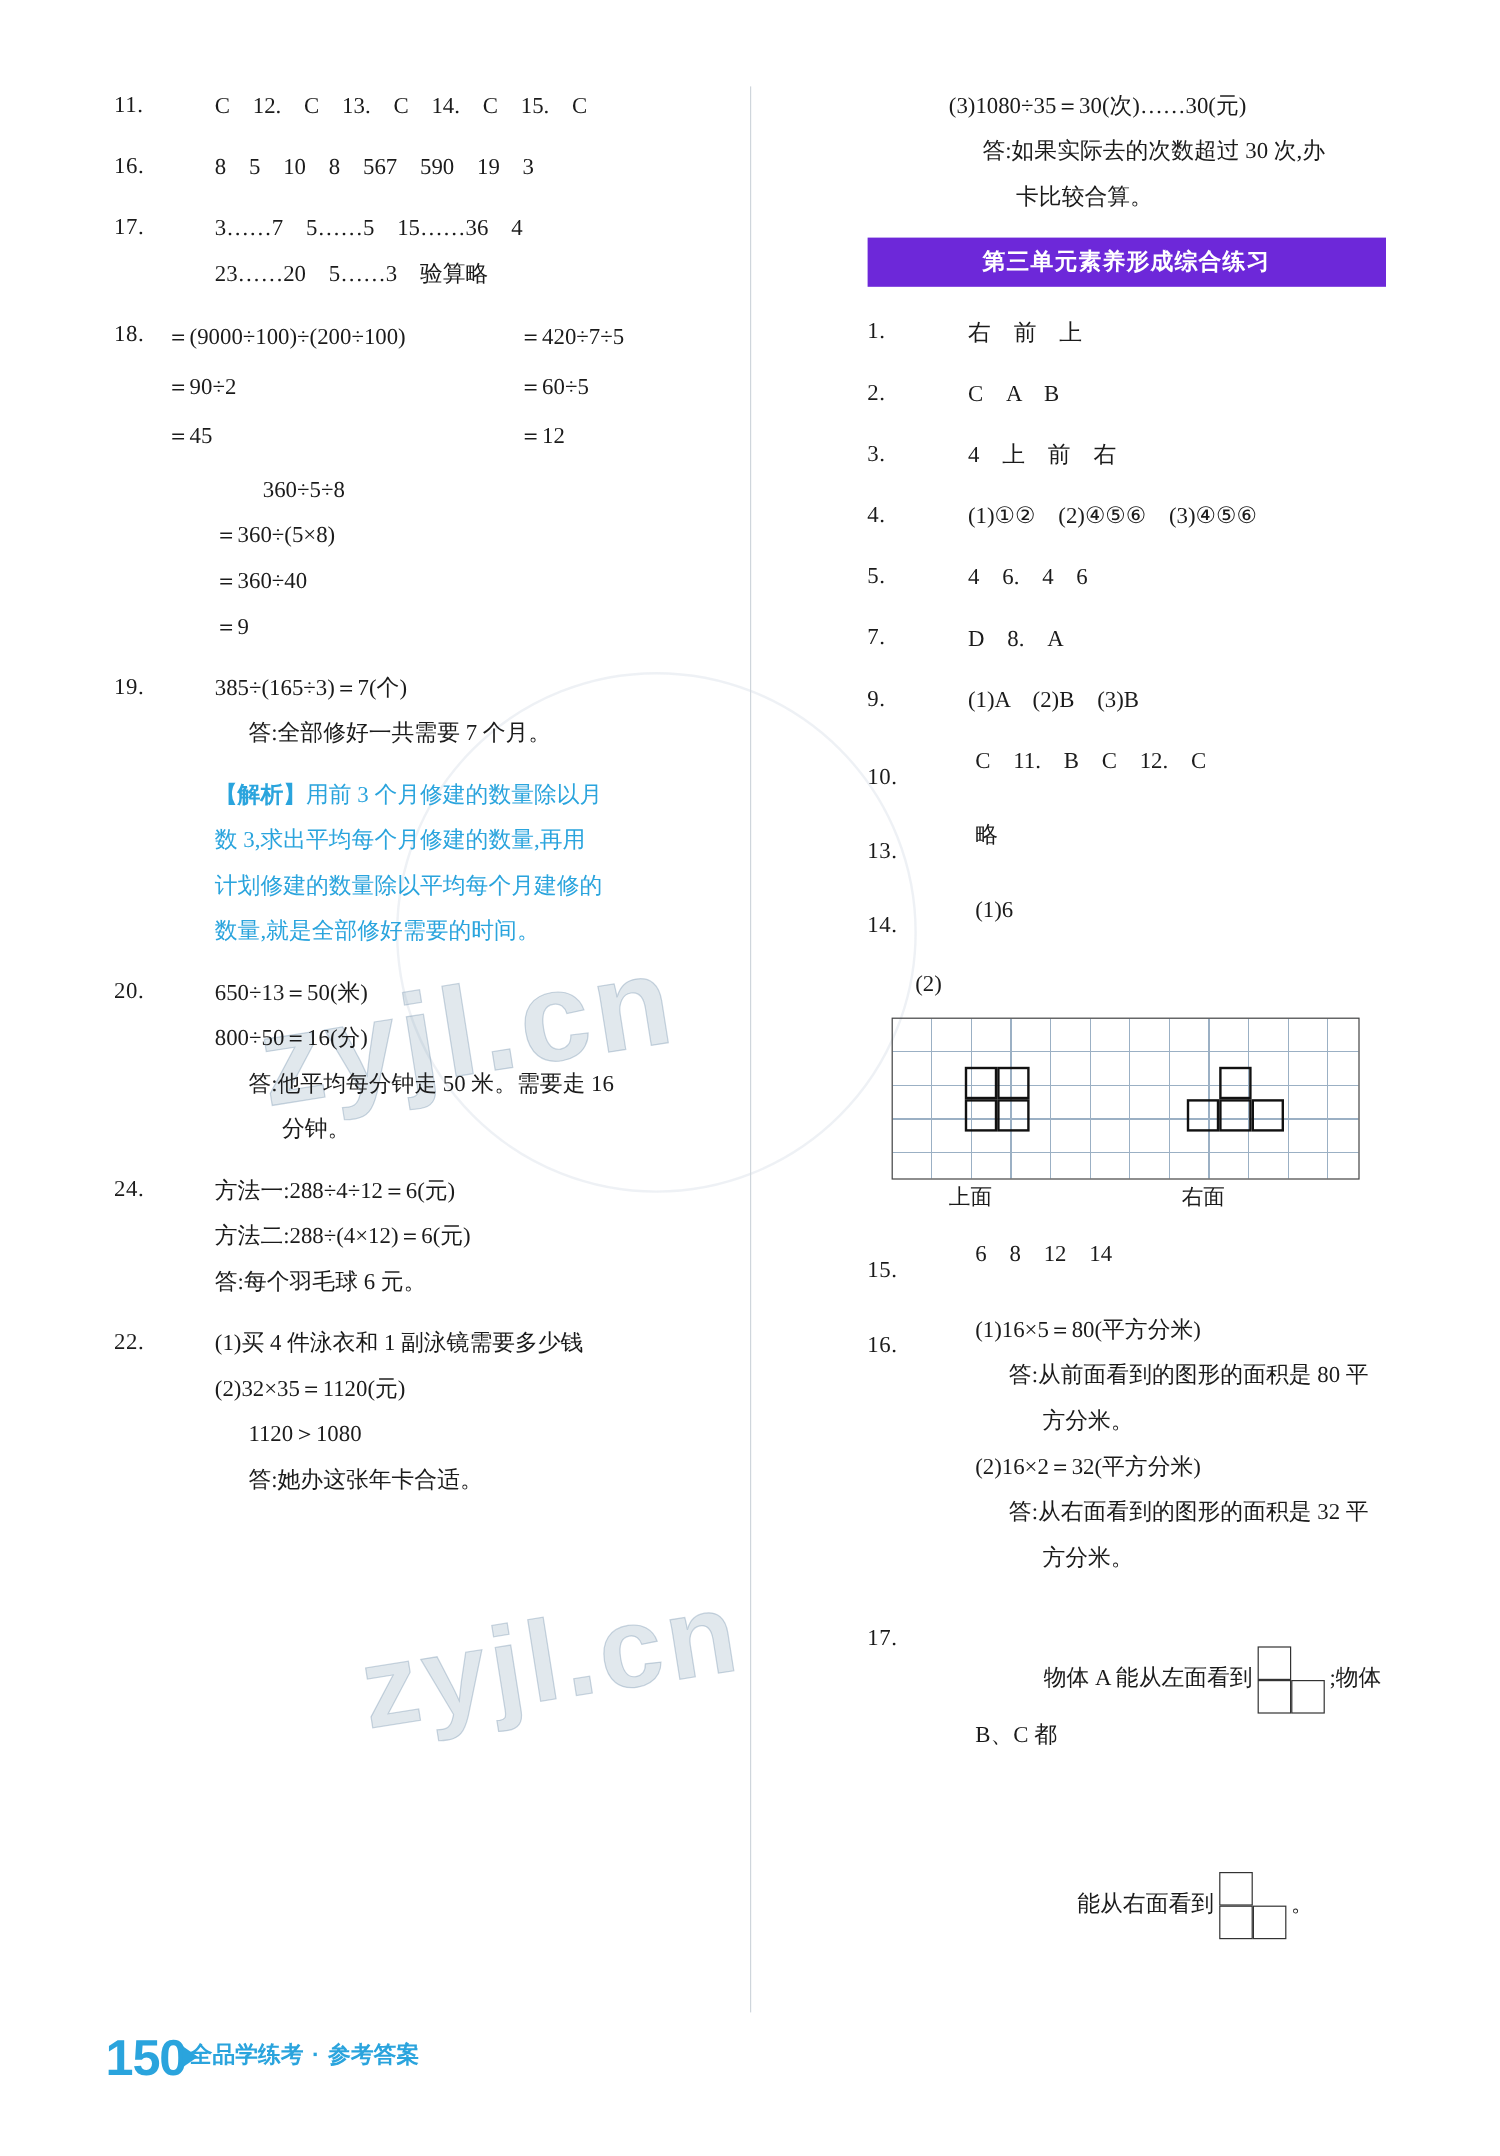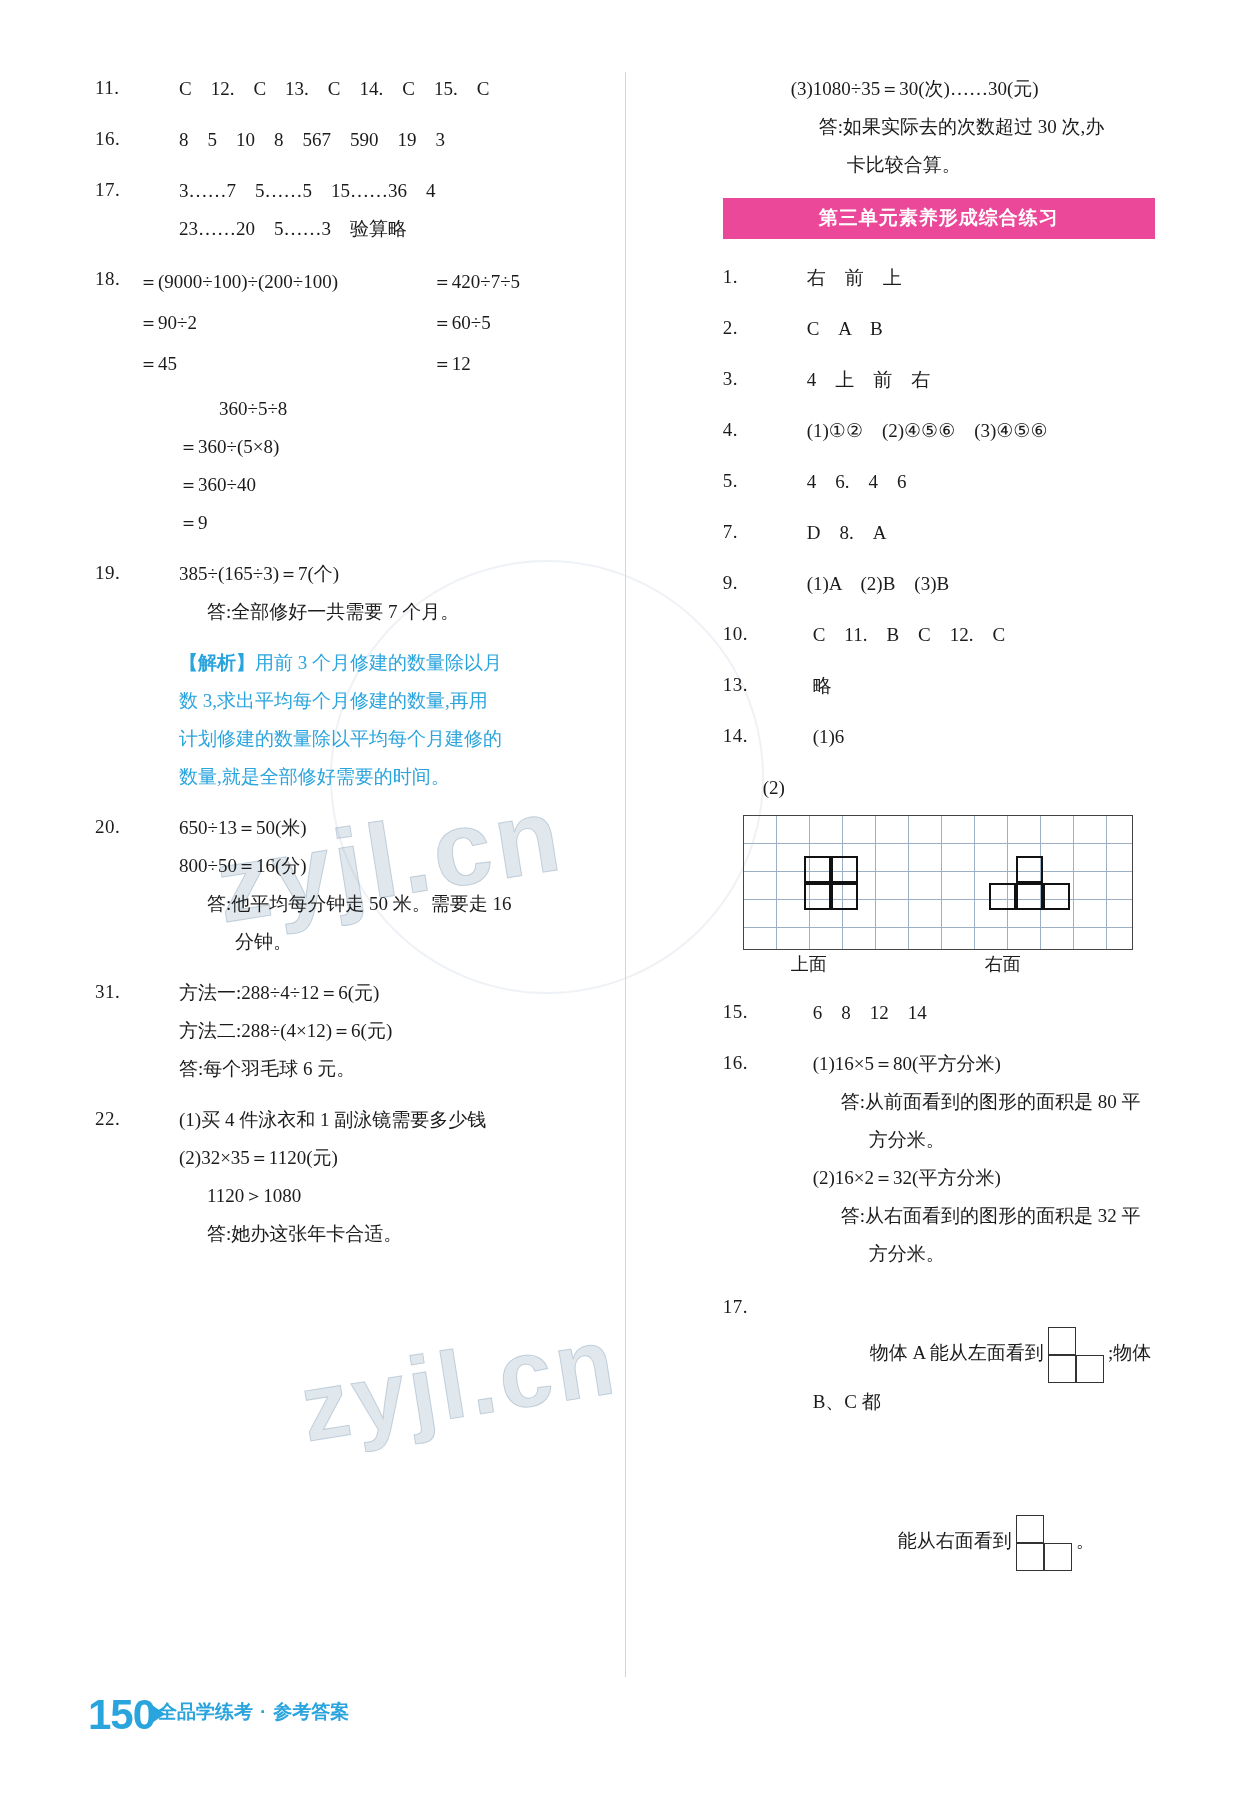--- a/index.html
+++ b/index.html
@@ -37,36 +37,36 @@
     display:flex;
     margin-bottom:13px;
     line-height:1.85;
   }
   .num{
     min-width:44px;
     font-size:19px;
     letter-spacing:0.5px;
     flex:0 0 auto;
   }
-  .num.wide{min-width:50px;}
+  .num.wide{min-width:50px;margin-top:14px;}
   .body{
     flex:1;
     font-size:19px;
   }
   .line{
     font-size:19px;
     line-height:2.0;
     white-space:pre-wrap;
     margin-left:40px;
   }
   .indent1{padding-left:28px;}
   .indent2{padding-left:56px;}
   .indent3{padding-left:84px;}
   .sectionhead{
-    background:#ec4899;
+    background:#6d28d9;
     color:#fff;
     font-family:"Liberation Sans",sans-serif;
     font-weight:bold;
     font-size:19px;
     text-align:center;
     padding:7px 0 8px 0;
     margin:14px 0 20px 0;
     letter-spacing:1px;
   }
   .analysis{
@@ -266,21 +266,21 @@
         <div class="num">20.</div>
         <div class="body">
           <div class="line">650÷13＝50(米)</div>
           <div class="line">800÷50＝16(分)</div>
           <div class="line indent1">答:他平均每分钟走 50 米。需要走 16</div>
           <div class="line indent2">分钟。</div>
         </div>
       </div>
 
       <div class="item">
-        <div class="num">31.</div>
+        <div class="num">24.</div>
         <div class="body">
           <div class="line">方法一:288÷4÷12＝6(元)</div>
           <div class="line">方法二:288÷(4×12)＝6(元)</div>
           <div class="line">答:每个羽毛球 6 元。</div>
         </div>
       </div>
 
       <div class="item">
         <div class="num">22.</div>
         <div class="body">

